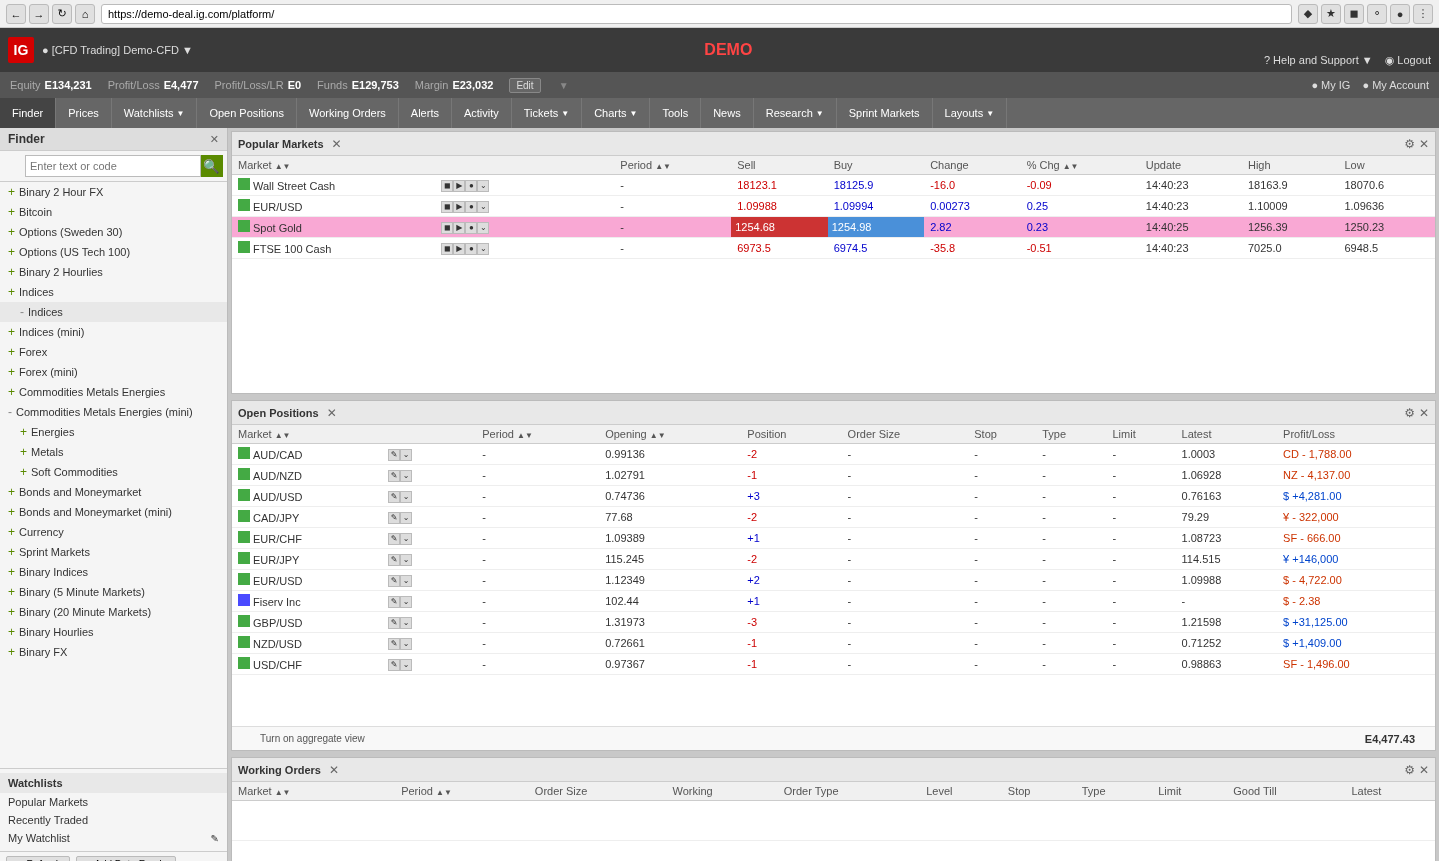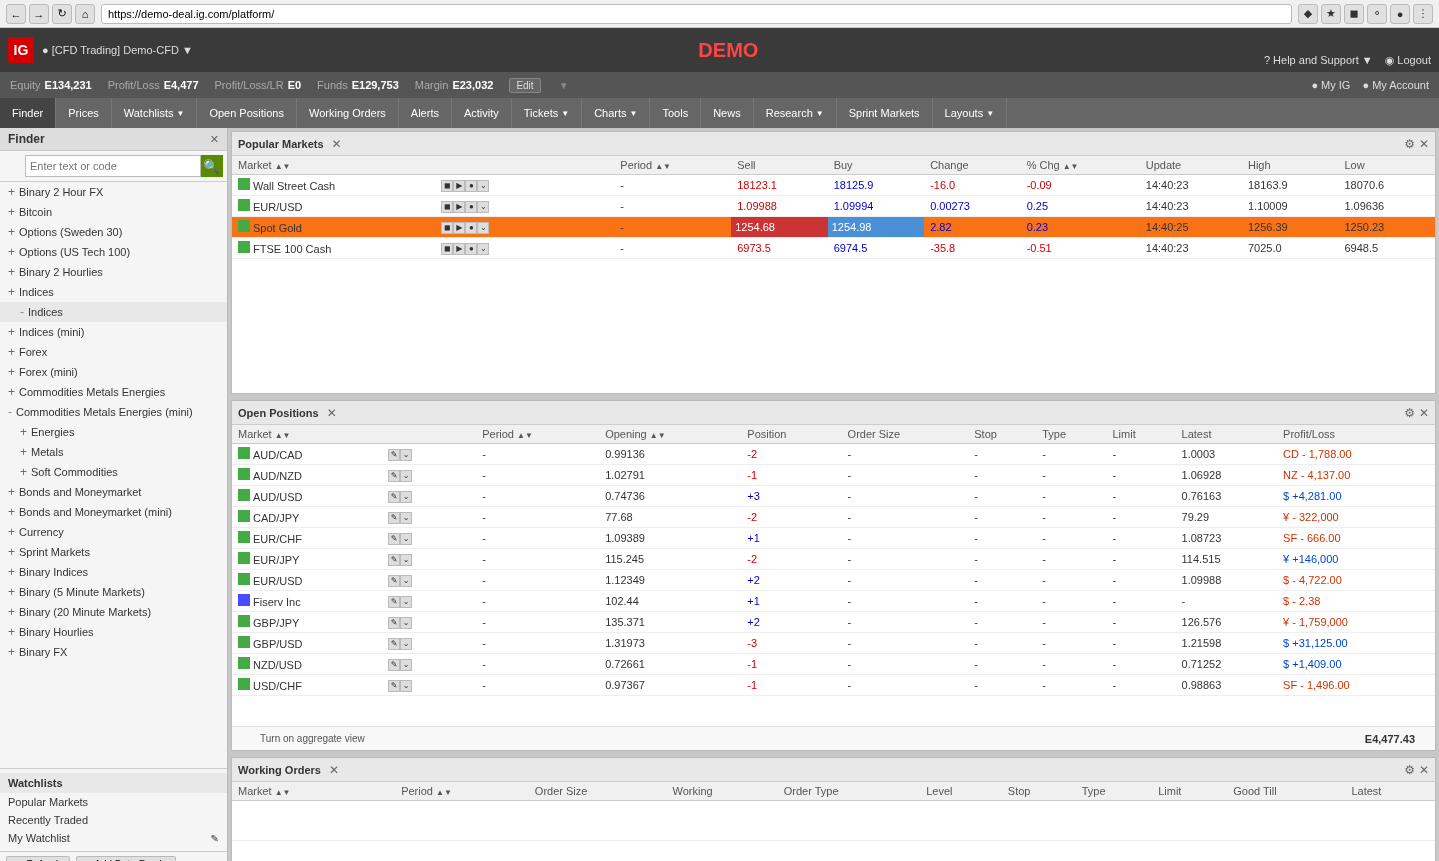--- a/index.html
+++ b/index.html
@@ -8,21 +8,21 @@
     
     #top-bar { display: flex; align-items: center; background: #f0f0f0; height: 28px; border-bottom: 1px solid #ccc; padding: 0 6px; }
     #browser-controls { display: flex; align-items: center; gap: 3px; }
     .browser-btn { background: #e0e0e0; border: 1px solid #bbb; border-radius: 3px; width: 20px; height: 20px; cursor: pointer; font-size: 11px; display: flex; align-items: center; justify-content: center; }
     #address-bar { flex: 1; height: 20px; border: 1px solid #bbb; border-radius: 3px; padding: 0 6px; font-size: 11px; margin: 0 6px; background: white; }
     #browser-ext { display: flex; gap: 3px; }
 
     
     #account-bar { display: flex; align-items: center; background: #3a3a3a; height: 44px; padding: 0 8px; color: #ddd; font-size: 11px; }
     #logo { width: 26px; height: 26px; background: #d40000; display: flex; align-items: center; justify-content: center; color: white; font-weight: bold; font-size: 14px; margin-right: 8px; border-radius: 2px; }
-    #demo-label { flex: 1; text-align: center; color: #ff4444; font-weight: bold; font-size: 20px; }
+    #demo-label { flex: 1; text-align: center; color: #ff4444; font-weight: bold; font-size: 16px; }
     #help-links { display: flex; gap: 12px; color: #ddd; font-size: 11px; margin-top: 20px; }
 
     
     #equity-bar { display: flex; align-items: center; background: #555; height: 26px; padding: 0 10px; color: #ddd; font-size: 11px; gap: 16px; }
     .equity-item { display: flex; gap: 4px; }
     .equity-label { color: #aaa; }
     .equity-value { color: #fff; font-weight: bold; }
     .equity-edit { background: #666; border: 1px solid #888; padding: 1px 6px; color: #ddd; cursor: pointer; border-radius: 2px; font-size: 10px; }
 
     
@@ -267,21 +267,21 @@
                   <td></td>
                 <td>-</td>
                 <td class="sell-val">1.09988</td>
                 <td class="buy-val">1.09994</td>
                 <td class="change-pos">0.00273</td>
                 <td class="change-pos">0.25</td>
                 <td>14:40:23</td>
                 <td>1.10009</td>
                 <td>1.09636</td>
               </tr>
-              <tr style="background:#f97316;">
+              <tr style="background:#f9a8d4;">
                 <td><span class="row-indicator" style="background:#4a4;"></span>Spot Gold</td>
                 <td><span class="col-icon">◼</span><span class="col-icon">▶</span><span class="col-icon">●</span><span class="col-icon">⌄</span></td>
                 <td></td>
                   <td></td>
                   <td></td>
                 <td>-</td>
                 <td style="background:#cc3333;color:white;padding:1px 4px;">1254.68</td>
                 <td style="background:#4a90d9;color:white;padding:1px 4px;">1254.98</td>
                 <td class="change-pos">2.82</td>
                 <td class="change-pos">0.23</td>
@@ -441,34 +441,20 @@
                 <td></td>
                 <td>-</td>
                   <td>102.44</td>
                   <td class="change-pos">+1</td>
                   <td>-</td>
                   <td>-</td>
                   <td>-</td>
                   <td>-</td>
                   <td>-</td>
                   <td class="profit-neg">$ - 2.38</td>
-              </tr>
-              <tr>
-                <td><span class="row-indicator"></span>GBP/JPY</td>
-                <td><span class="col-icon">✎</span><span class="col-icon">⌄</span></td>
-                <td></td>
-                <td>-</td>
-                  <td>135.371</td>
-                  <td class="change-pos">+2</td>
-                  <td>-</td>
-                  <td>-</td>
-                  <td>-</td>
-                  <td>-</td>
-                  <td>126.576</td>
-                  <td class="profit-neg">¥ - 1,759,000</td>
               </tr>
               <tr>
                 <td><span class="row-indicator"></span>GBP/USD</td>
                 <td><span class="col-icon">✎</span><span class="col-icon">⌄</span></td>
                 <td></td>
                 <td>-</td>
                   <td>1.31973</td>
                   <td class="change-neg">-3</td>
                   <td>-</td>
                   <td>-</td>

